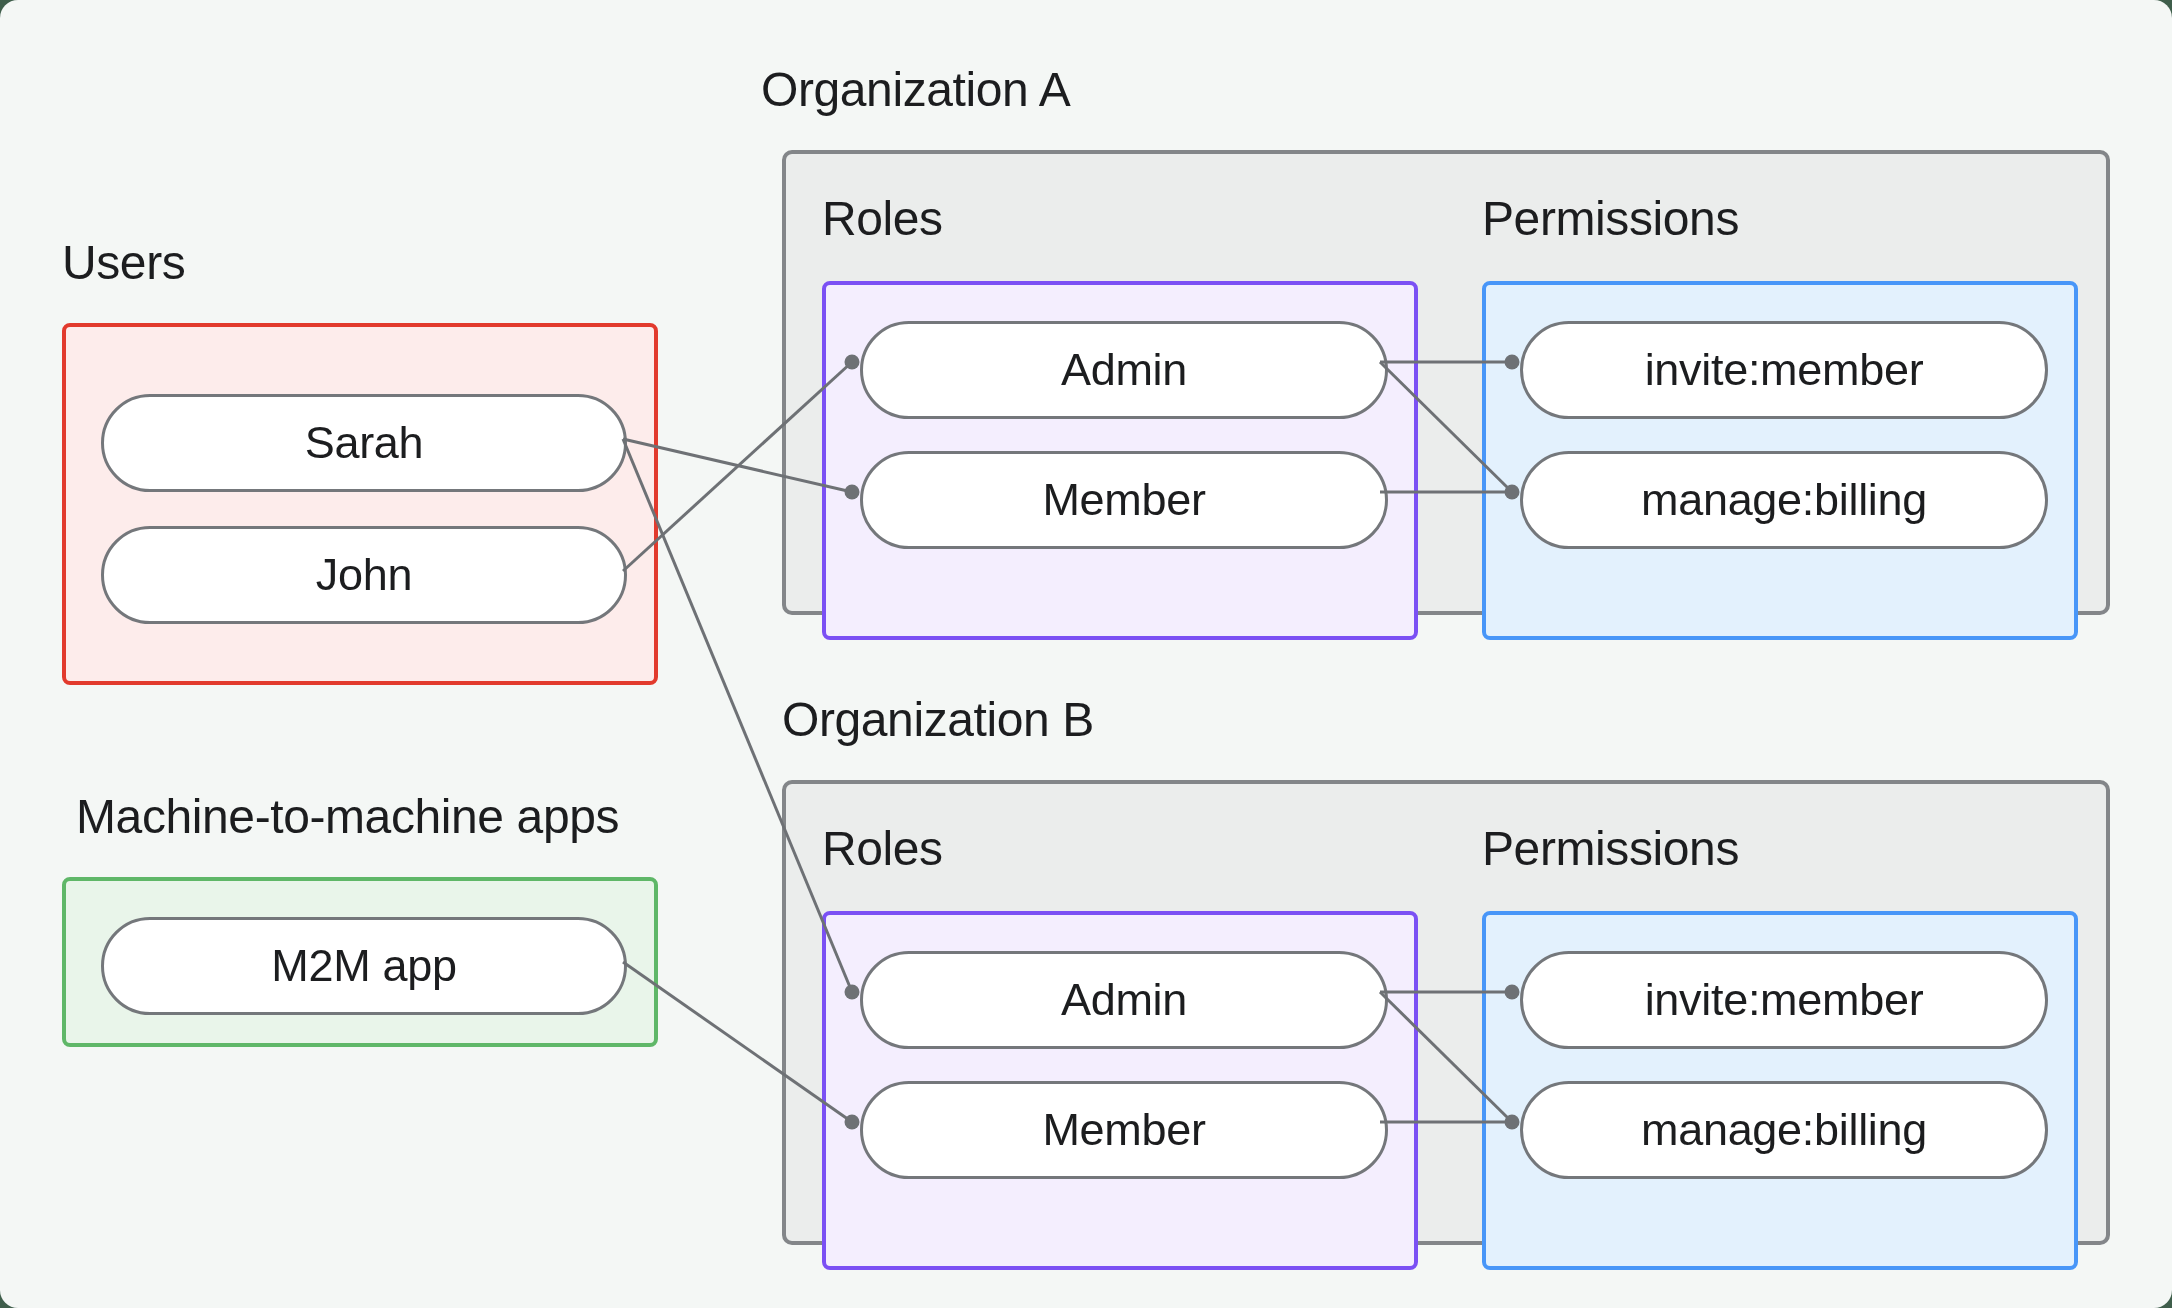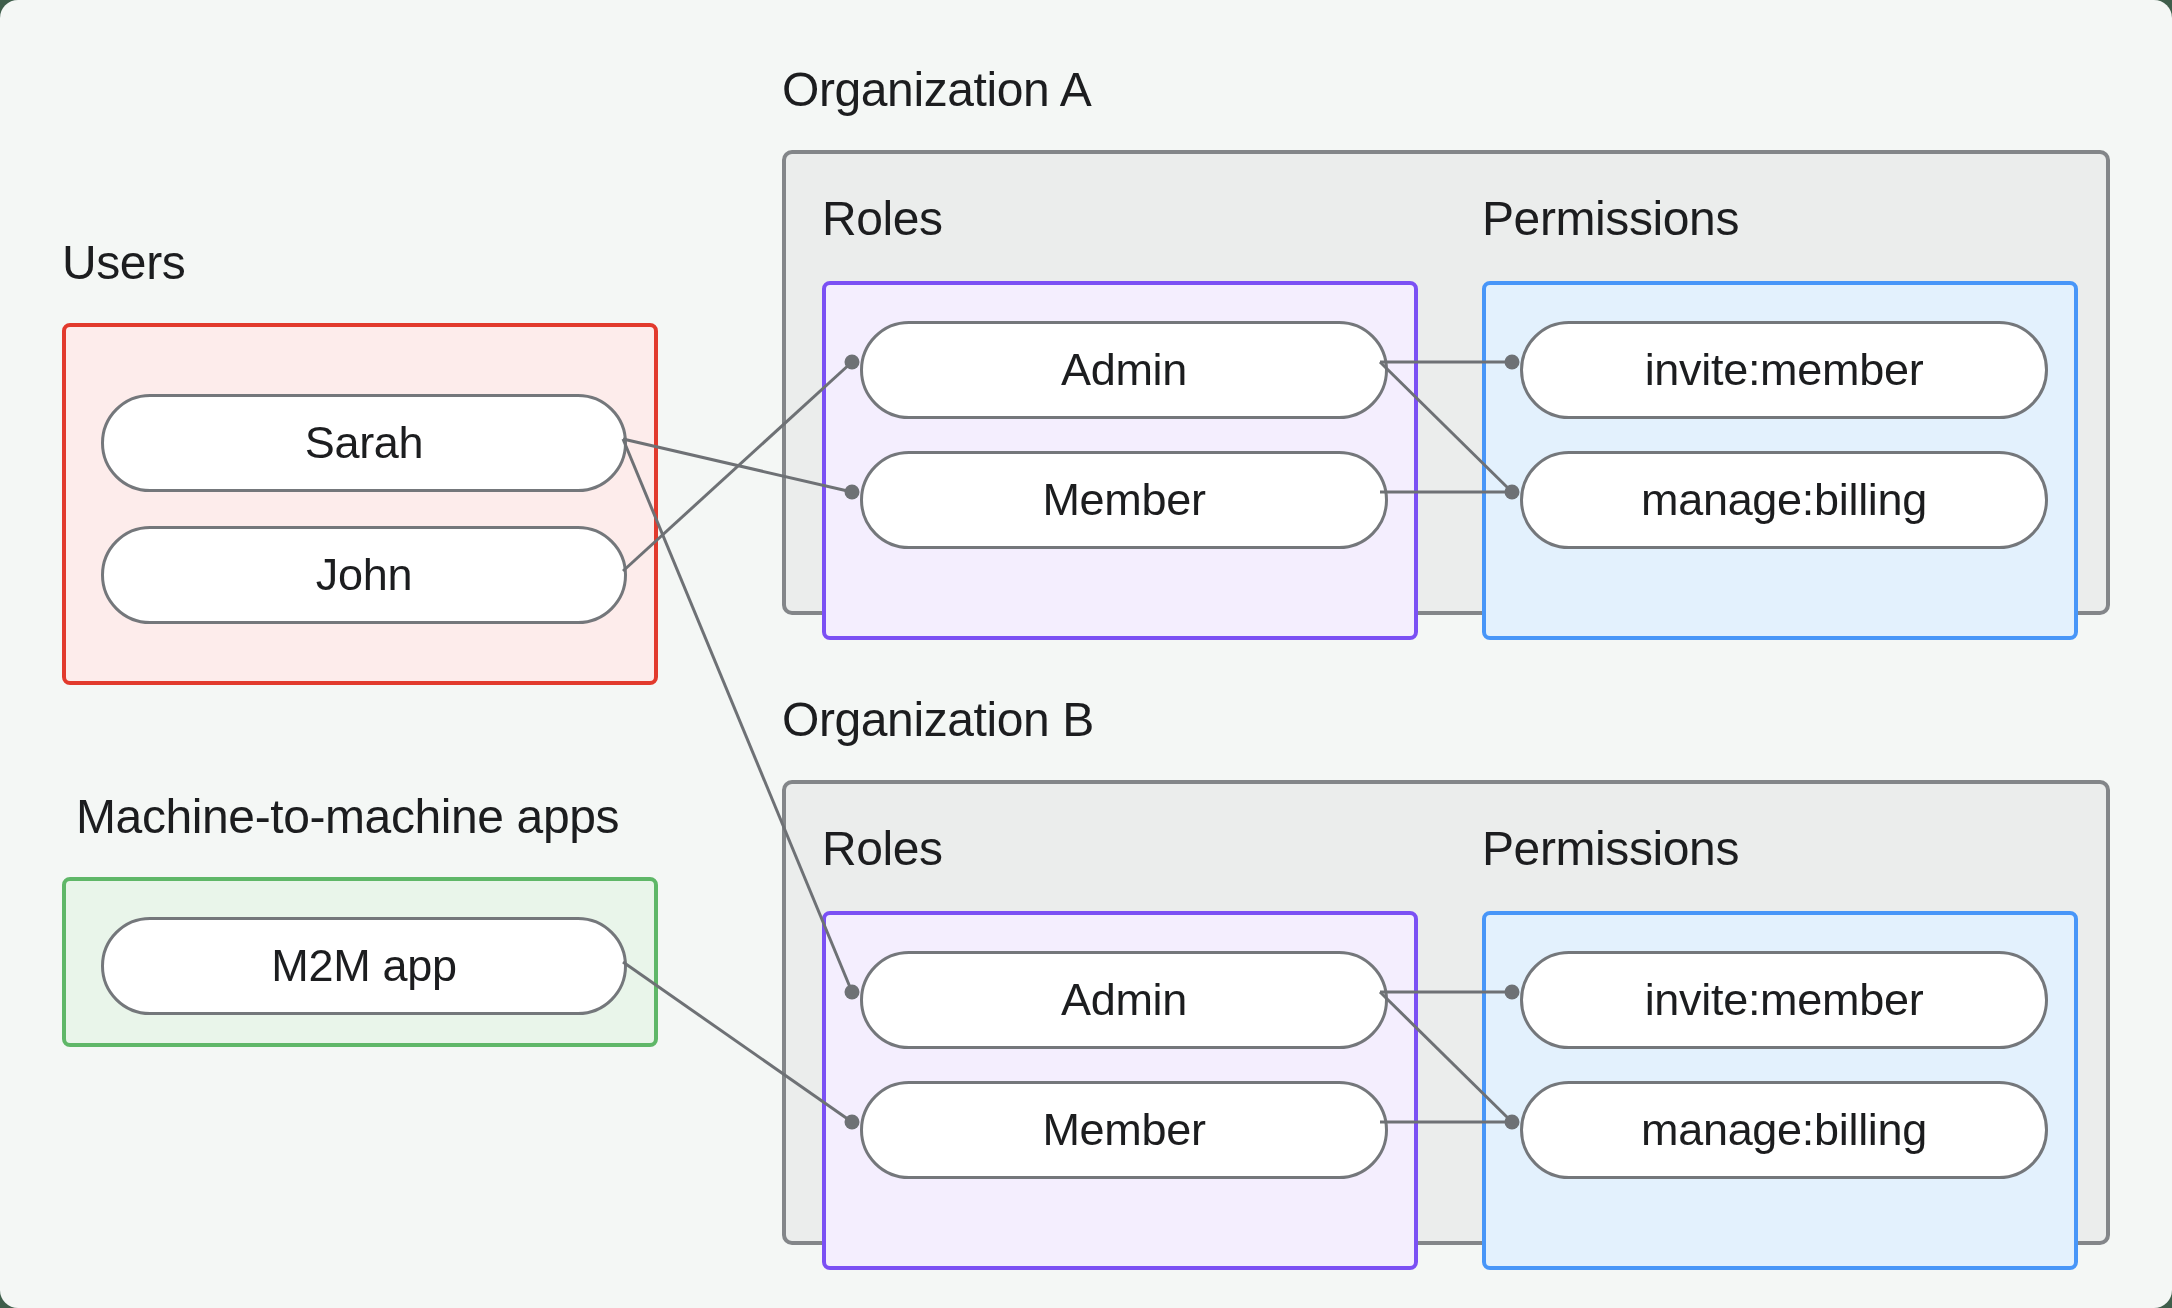--- a/index.html
+++ b/index.html
@@ -124,21 +124,21 @@
       </div>
     </div>
 
     <div class="label" style="left:76px; top:793px;">Machine-to-machine apps</div>
     <div class="box m2m-box">
       <div class="pill pill-m2m">
         <span>M2M app</span>
       </div>
     </div>
 
-    <div class="label" style="left:782px; top:66px;text-align:right;">Organization A</div>
+    <div class="label" style="left:761px; top:66px;text-align:right;">Organization A</div>
     <div class="box org-box org-a">
       <div class="sub-label roles-title">Roles</div>
       <div class="sub-label permissions-title">Permissions</div>
       <div class="inner-box roles-box">
         <div class="pill pill-inner row-0">
           <span>Admin</span>
         </div>
         <div class="pill pill-inner row-1">
           <span>Member</span>
         </div>

